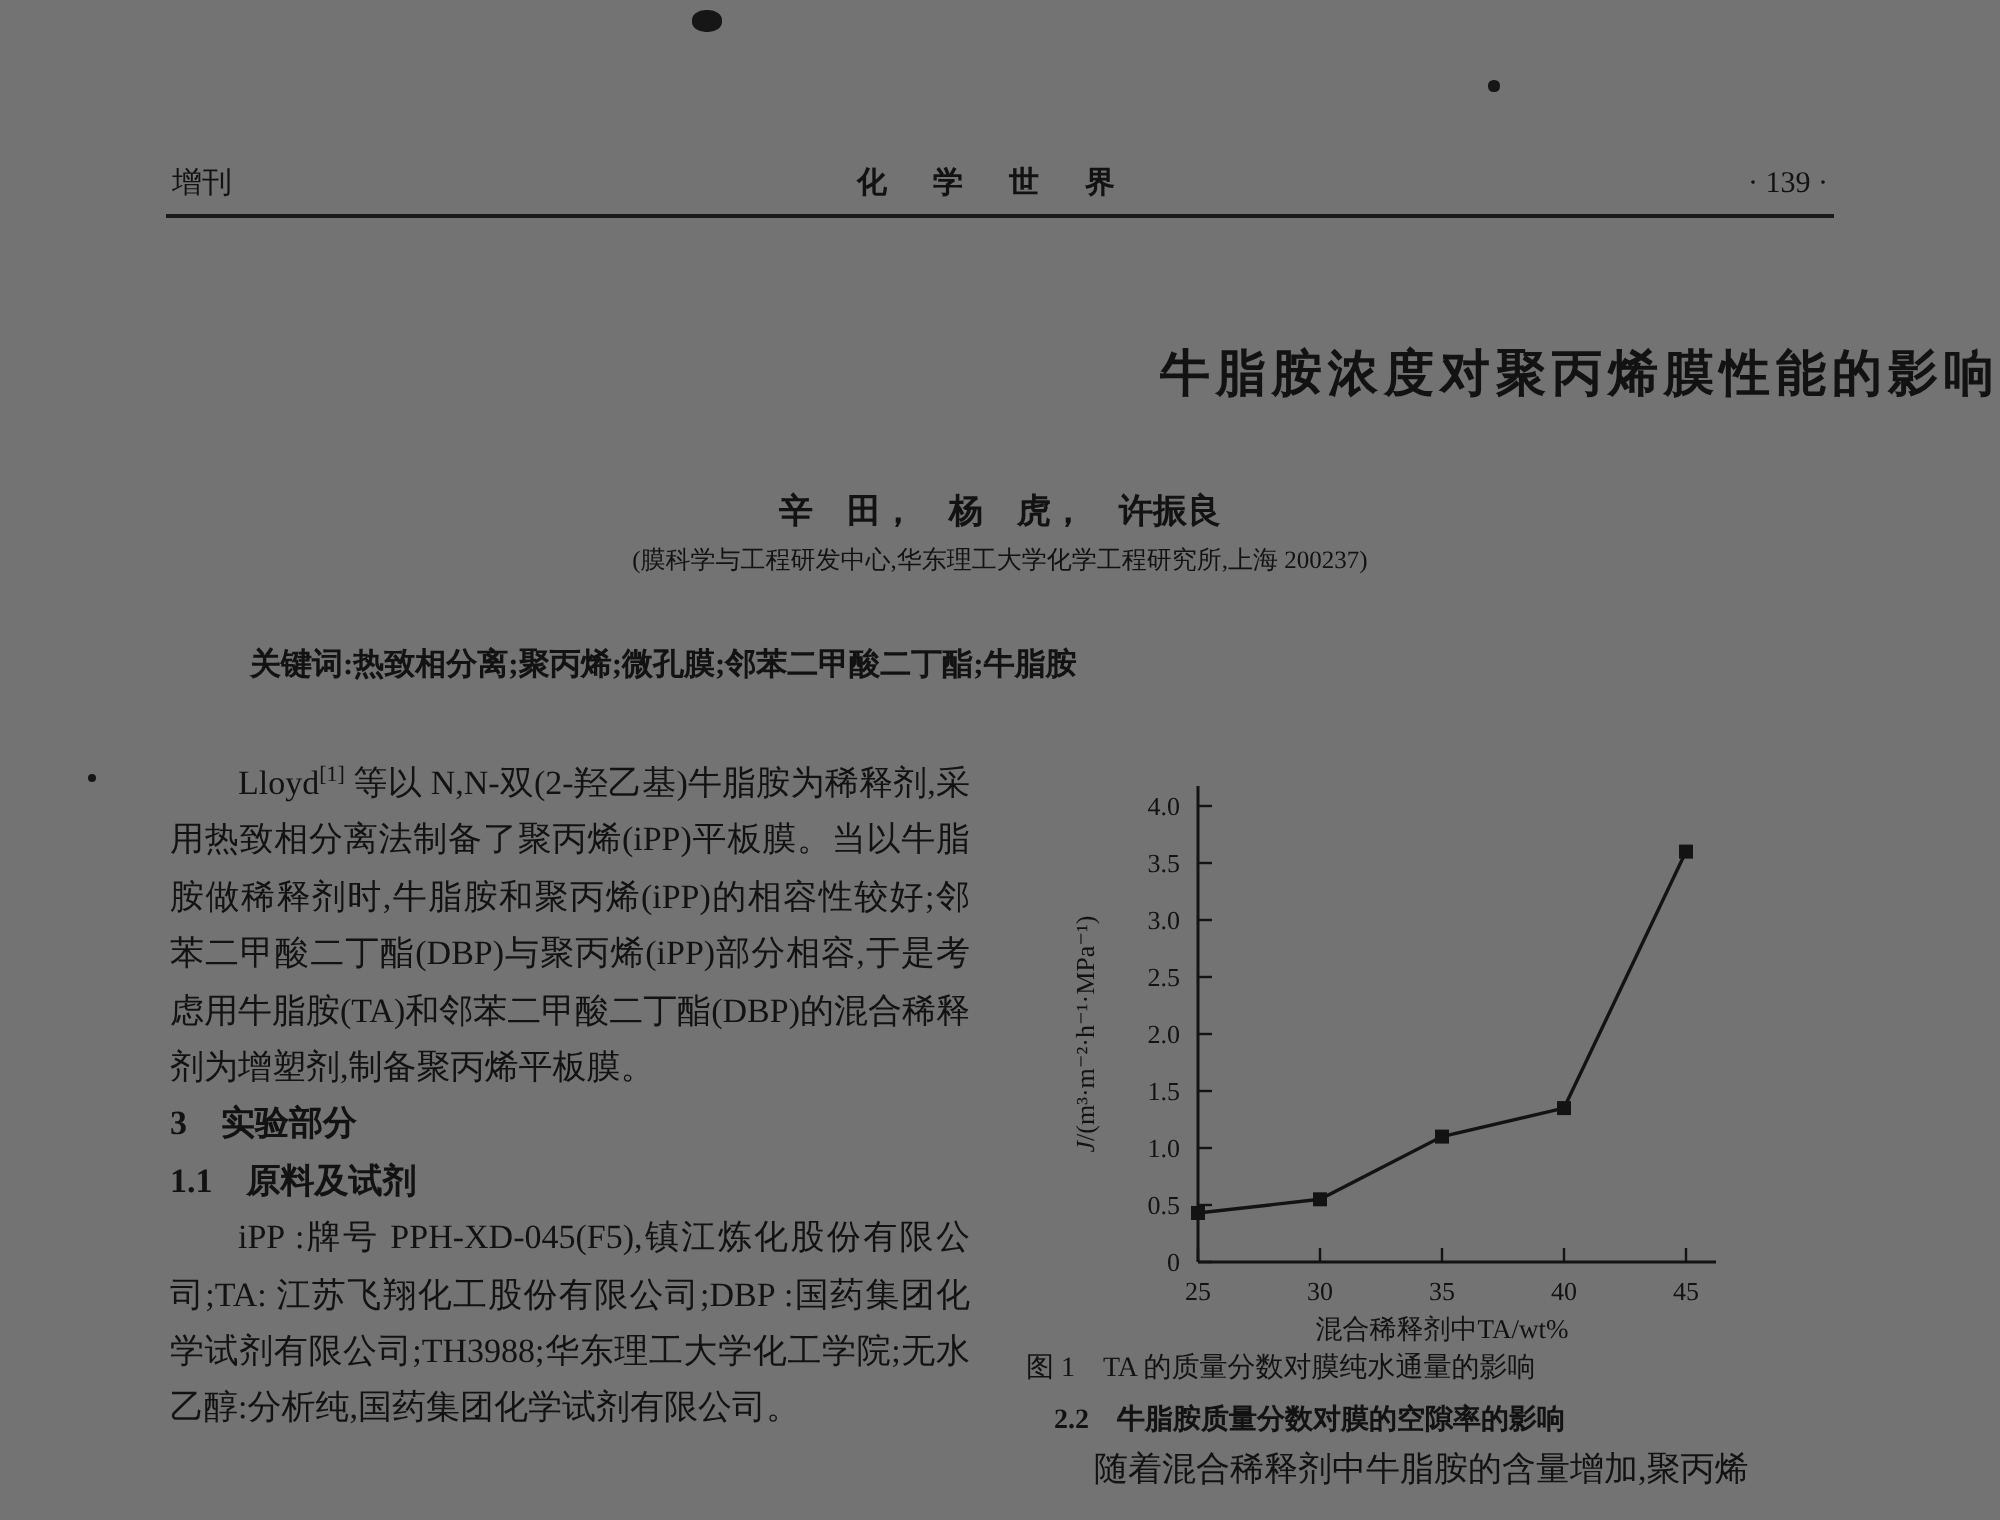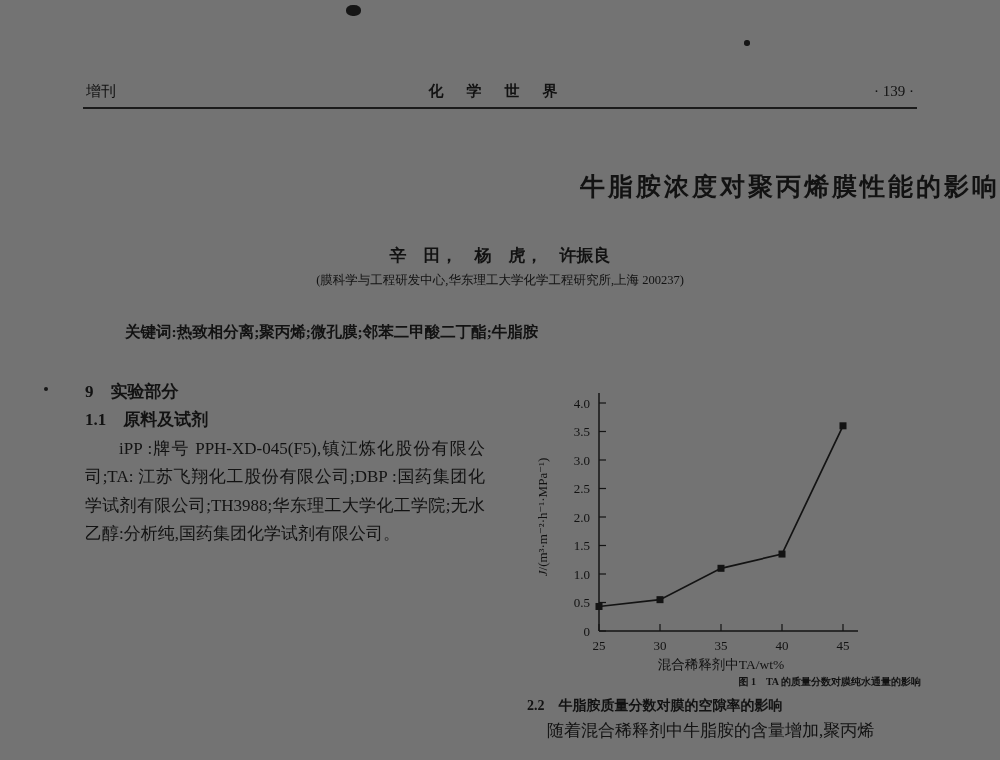--- a/index.html
+++ b/index.html
@@ -21,21 +21,21 @@
   .keywords-line{position:absolute;top:322px;left:125px;font-size:15.5px;font-weight:bold;}
   
   .col-left{position:absolute;top:378px;left:85px;width:400px;font-size:17px;
     line-height:28.4px;text-align:justify;}
   .col-left p{margin:0;text-indent:2em;}
   .col-left h3{margin:0;font-size:17px;line-height:28.4px;font-weight:bold;}
   sup{font-size:11px;line-height:0;}
   .col-right{position:absolute;top:375px;left:513px;width:408px;}
   .chart-wrap{width:400px;height:296px;}
   svg{display:block;fill:#121212;font-family:"Liberation Serif","DejaVu Serif",serif;}
-  .figure-caption{margin:4px 0 0 0;text-align:right;font-size:10px;font-weight:bold;}
+  .figure-caption{margin:4px 0 0 0;text-align:left;font-size:14px;font-weight:normal;}
   .section22{margin:8px 0 0 14px;font-size:14px;font-weight:bold;}
   .right-para{margin:2px 0 0 0;font-size:17px;line-height:28px;text-indent:2em;text-align:justify;}
   
   .speck{position:absolute;background:#161616;border-radius:45%;}
   .speck-1{top:5px;left:346px;width:15px;height:11px;}
   .speck-2{top:40px;left:744px;width:6px;height:6px;}
   .speck-3{top:387px;left:44px;width:4px;height:4px;border-radius:50%;}
 </style>
 </head>
 <body>
@@ -49,21 +49,22 @@
   </div>
   <div class="header-rule"></div>
 
   <div class="article-title">牛脂胺浓度对聚丙烯膜性能的影响</div>
   <div class="authors-line">辛　田，　杨　虎，　许振良</div>
   <div class="affiliation-line">(膜科学与工程研发中心,华东理工大学化学工程研究所,上海 200237)</div>
 
   <div class="keywords-line"><span>关键词:</span><span>热致相分离;聚丙烯;微孔膜;邻苯二甲酸二丁酯;牛脂胺</span></div>
 
   <div class="col-left">
-    <h3>9　实验部分</h3>
+    <p><span>Lloyd</span><sup>[1]</sup><span> 等以 N,N-双(2-羟乙基)牛脂胺为稀释剂,采用热致相分离法制备了聚丙烯(iPP)平板膜。当以牛脂胺做稀释剂时,牛脂胺和聚丙烯(iPP)的相容性较好;邻苯二甲酸二丁酯(DBP)与聚丙烯(iPP)部分相容,于是考虑用牛脂胺(TA)和邻苯二甲酸二丁酯(DBP)的混合稀释剂为增塑剂,制备聚丙烯平板膜。</span></p>
+    <h3>3　实验部分</h3>
     <h3>1.1　原料及试剂</h3>
     <p>iPP :牌号 PPH-XD-045(F5),镇江炼化股份有限公司;TA: 江苏飞翔化工股份有限公司;DBP :国药集团化学试剂有限公司;TH3988;华东理工大学化工学院;无水乙醇:分析纯,国药集团化学试剂有限公司。</p>
   </div>
 
   <div class="col-right">
     <div class="chart-wrap">
       <svg width="400" height="296" viewBox="0 0 400 296">
           <line x1="86" y1="18" x2="86" y2="256" stroke="#131313" stroke-width="1.5"></line>
           <line x1="86" y1="256" x2="345" y2="256" stroke="#131313" stroke-width="1.5"></line>
           <line x1="86" y1="256" x2="93" y2="256" stroke="#131313" stroke-width="1.2"></line>

